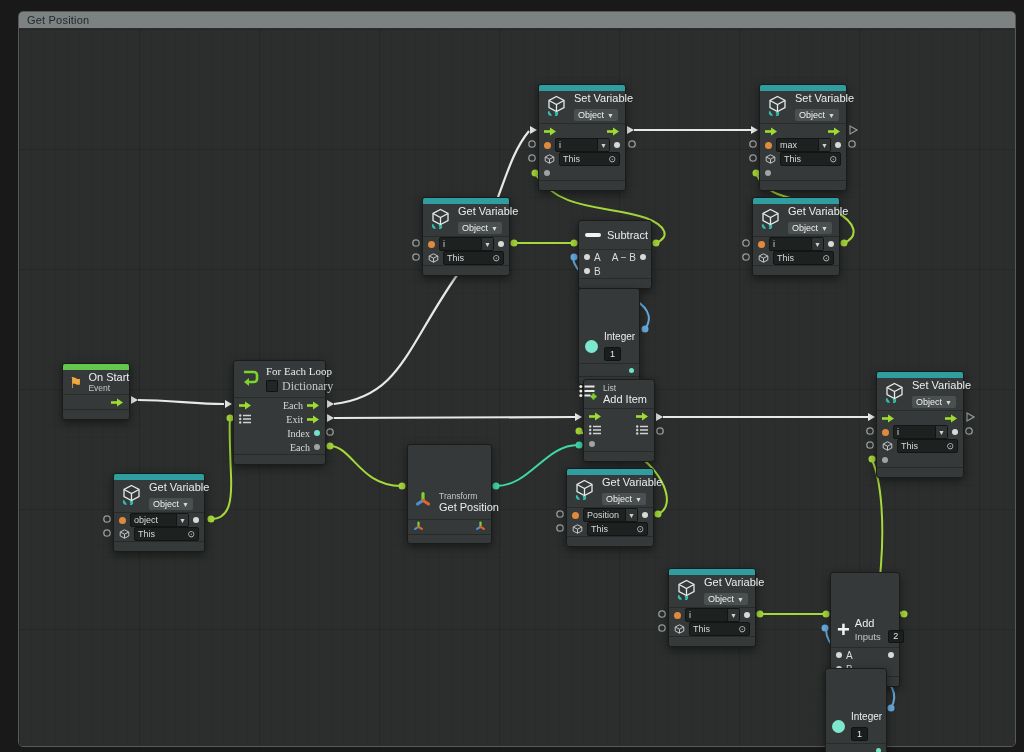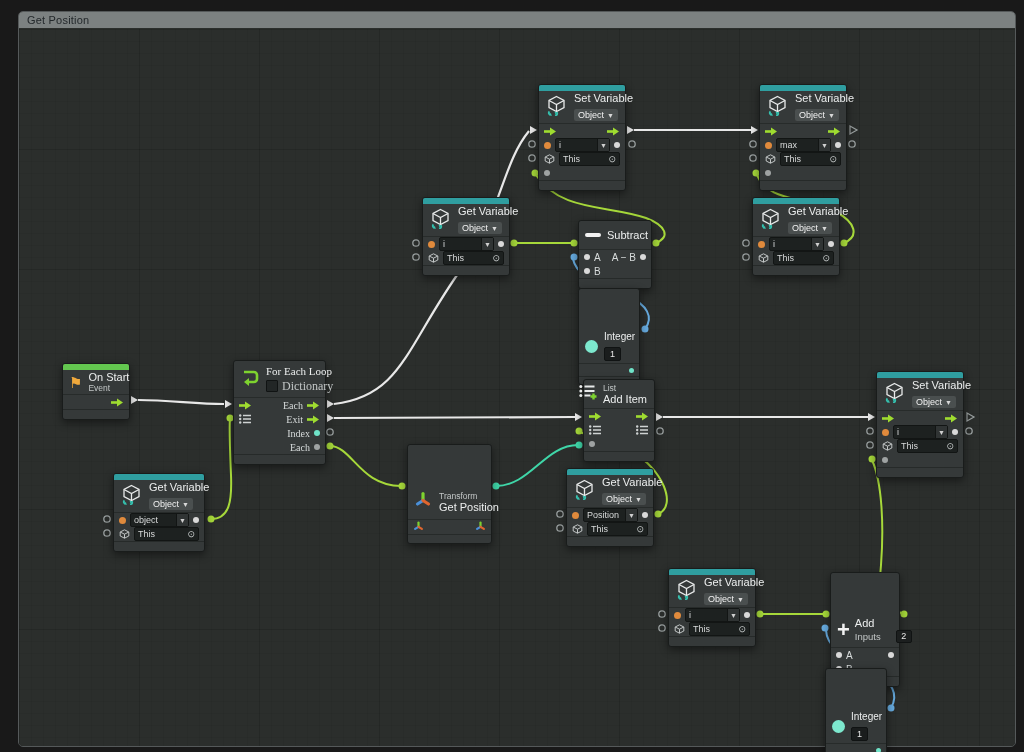--- a/index.html
+++ b/index.html
@@ -781,21 +781,21 @@
       </div>
     </div>
     <div class="foot"></div>
   </div>
 
   <div class="node" style="left:830px;top:572px;width:70px;">
     <div class="head h34" style="gap:5px;">
       <span class="plus">+</span>
       <div>
         <div class="title">Add</div>
-        <div style="display:flex;align-items:center;gap:15px;">
+        <div style="display:flex;align-items:center;gap:7px;">
           <span class="sub" style="font-size:9.5px;">Inputs</span>
           <span class="cntchip">2</span>
         </div>
       </div>
     </div>
     <div class="rows">
       <div class="row">
         <span class="pdot out"></span>
         <span class="rlab">A</span>
         <span class="pdot out mla"></span>

